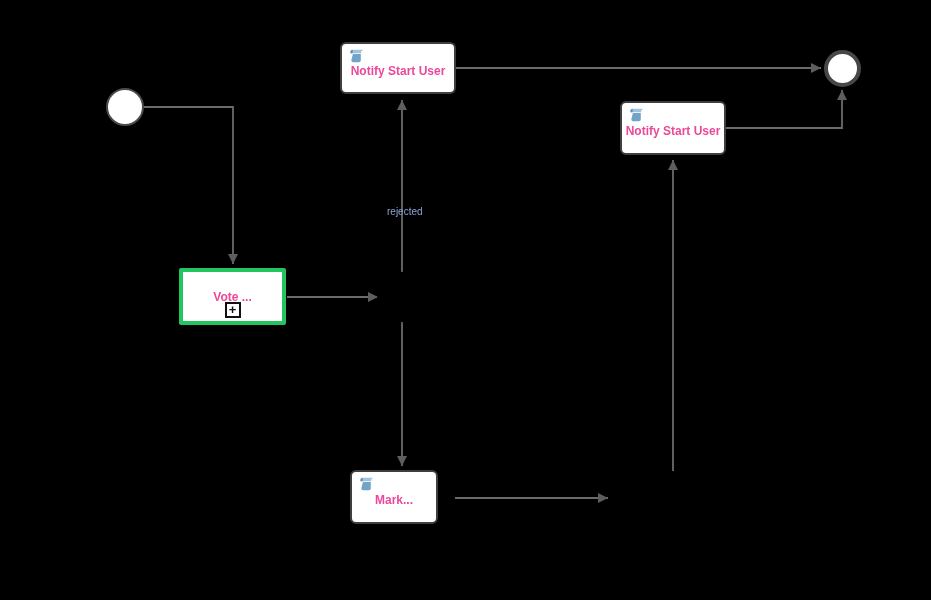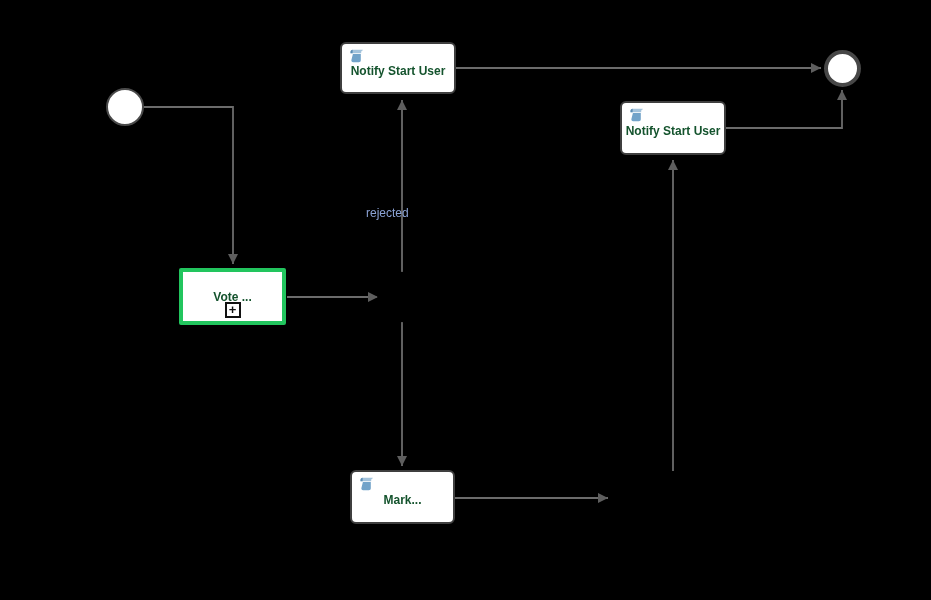--- a/index.html
+++ b/index.html
@@ -18,21 +18,21 @@
     background: #ffffff;
     border: 2px solid #3f3f3f;
     border-radius: 6px;
     display: flex;
     align-items: center;
     justify-content: center;
   }
   .task-label {
     font-weight: bold;
     font-size: 12px;
-    color: #14532d;
+    color: #ec4899;
     text-align: center;
     white-space: nowrap;
   }
   .task-icon { position: absolute; top: 4px; left: 6px; width: 16px; height: 16px; }
   .task.has-icon .task-label { padding-top: 6px; }
   .subprocess {
     border: 4px solid #22c55e;
     border-radius: 2px;
   }
   .subprocess-marker {
@@ -62,30 +62,30 @@
   .end-event   { left: 824px; top: 50px; width: 37px; height: 37px; border: 4px solid #474747; }
   .gateway {
     position: absolute;
     left: 384px; top: 279px;
     width: 36px; height: 36px;
     background: #000000;
     transform: rotate(45deg);
   }
   .flow-label {
     position: absolute;
-    left: 366px; top: 206px;
-    font-size: 12px;
+    left: 387px; top: 206px;
+    font-size: 10px;
     color: #8ba3d6;
     white-space: nowrap;
   }
   
   .t-notify-top   { left: 340px; top: 42px;  width: 116px; height: 52px; }
   .t-notify-right { left: 620px; top: 101px; width: 106px; height: 54px; }
   .t-vote         { left: 179px; top: 268px; width: 107px; height: 57px; }
-  .t-mark         { left: 350px; top: 470px; width: 105px; height: 54px; }
+  .t-mark         { left: 350px; top: 470px; width: 88px; height: 54px; }
   .t-stake        { left: 611px; top: 471px; width: 131px; height: 53px; }
 </style>
 </head>
 <body>
 
 <div class="canvas">
 
   <svg class="flows-svg" width="931" height="600" viewBox="0 0 931 600">
     <defs>
       <marker id="arrow" markerUnits="userSpaceOnUse" markerWidth="13" markerHeight="12" refX="11" refY="5.5" orient="auto">

